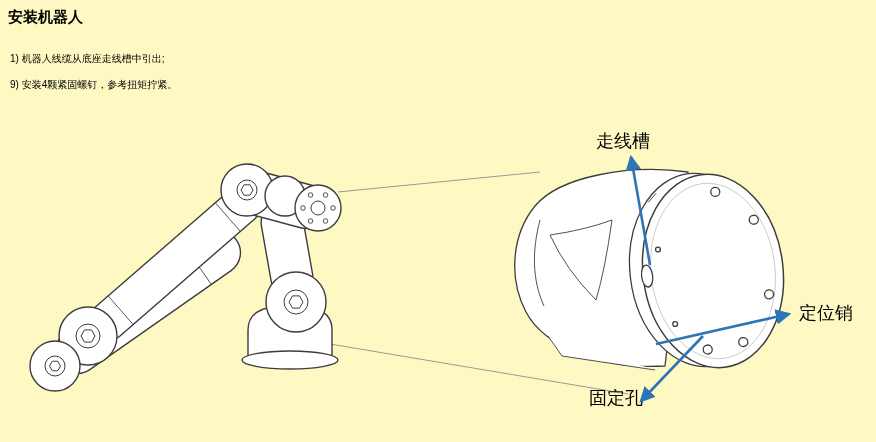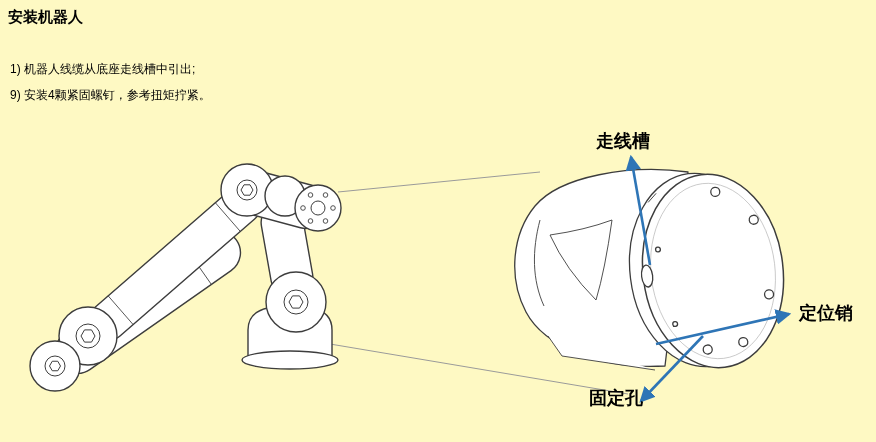--- a/index.html
+++ b/index.html
@@ -13,29 +13,29 @@
     position:relative;
     width:876px;height:442px;
     background:#fef9c3;
     overflow:hidden;
   }
   .doc-title{
     position:absolute;left:8px;top:8px;
     font-size:15px;font-weight:700;margin:0;
   }
   .steps{
-    position:absolute;left:10px;top:56px;
-    font-size:12px;line-height:26px;
+    position:absolute;left:10px;top:46px;
+    font-size:10px;line-height:26px;
   }
   .step{white-space:pre;}
   .figure{position:absolute;left:0;top:0;width:876px;height:442px;}
   .figure svg{position:absolute;left:0;top:130px;}
   .callout{
     position:absolute;
-    font-size:18px;font-weight:700;color:#000;
+    font-size:18px;font-weight:400;color:#000;
     white-space:nowrap;
   }
   .lbl-slot{left:596px;top:129px;}
   .lbl-pin{left:799px;top:301px;}
   .lbl-hole{left:589px;top:386px;}
   .ink{stroke:var(--ink-color,#3d3d3d);}
   .arrow-line{stroke:var(--arrow-color,#2e75b6);}
   .arrow-fill{fill:var(--arrow-color,#2e75b6);}
   .guide{stroke:#9a9a9a;}
 </style>

